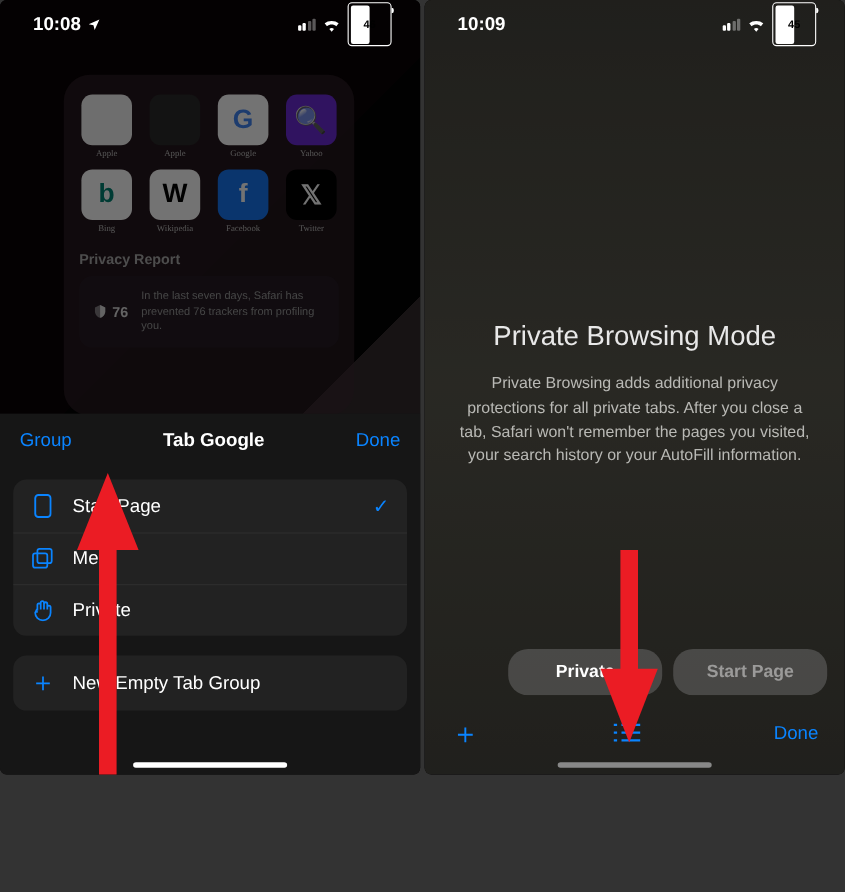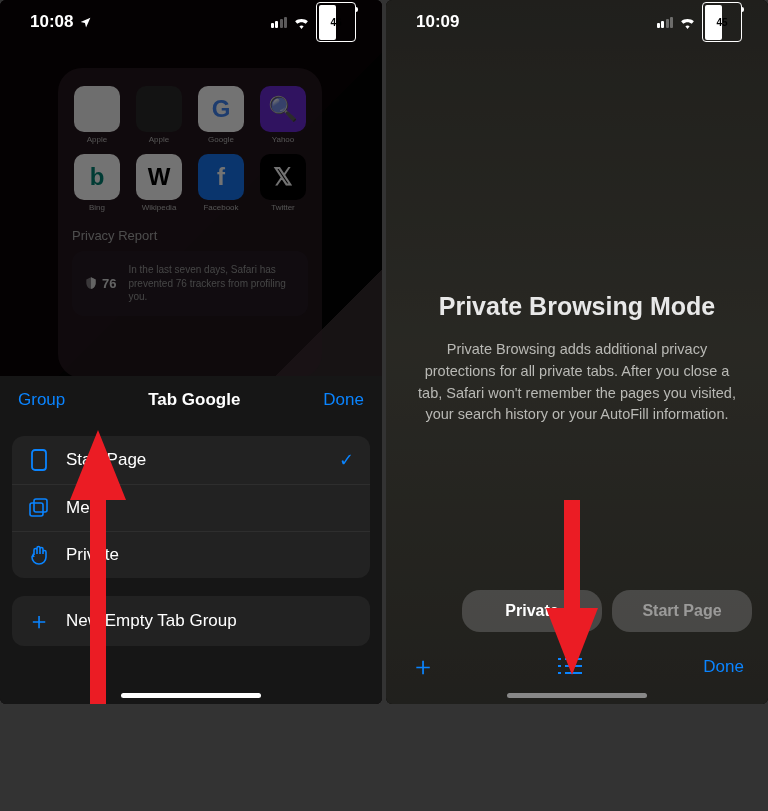--- a/index.html
+++ b/index.html
@@ -64,22 +64,22 @@
   background: rgba(60,40,50,.55);
   border-radius: 24px;
   padding: 18px 14px;
   z-index: 5;
 }
 .dim-overlay{position:absolute;inset:0;background:rgba(0,0,0,.55);z-index:10;}
 .fav-head{display:flex;align-items:center;gap:8px;color:#aaa;font-size:13px;font-weight:600;margin-bottom:10px;}
 .icon-grid{display:grid;grid-template-columns:repeat(4,1fr);gap:10px 12px;}
 .app-tile{display:flex;flex-direction:column;align-items:center;gap:3px;}
 .tile-box{width:46px;height:46px;border-radius:10px;display:flex;align-items:center;justify-content:center;font-size:24px;font-weight:700;}
-.tile-label{font-size:8px;color:#bbb;}
-.priv-report{margin-top:16px;color:#aaa;font-size:13px;font-weight:400;}
+.tile-label{font-size:8px;color:#bbb;font-family:Liberation Serif, serif;}
+.priv-report{margin-top:16px;color:#aaa;font-size:13px;font-weight:700;}
 .priv-box{margin-top:8px;background:rgba(40,30,40,.8);border-radius:12px;padding:12px;display:flex;gap:12px;align-items:center;}
 .priv-count{color:#ddd;font-size:13px;font-weight:600;display:flex;align-items:center;gap:4px;}
 .priv-desc{color:#9a9a9a;font-size:10px;line-height:1.35;}
 
 
 .sheet{
   position:absolute;left:0;right:0;bottom:0;
   background:#161616;
   z-index:20;
   padding-bottom:6px;
@@ -92,21 +92,21 @@
 .group-item:last-child{border-bottom:none;}
 .group-icon{width:22px;display:flex;justify-content:center;color:#0a84ff;}
 .check{margin-left:auto;color:#0a84ff;font-size:18px;}
 .new-group{margin:18px 12px 0;background:#222;border-radius:12px;}
 .new-group .group-item{border:none;}
 .plus-icon{color:#0a84ff;font-size:24px;font-weight:300;line-height:1;}
 
 
 .phone-right-bg{position:absolute;inset:0;background:linear-gradient(180deg,#3a3933 0%,#4a4940 50%,#3b3a34 100%);filter:brightness(.55);}
 .pbm-content{position:absolute;top:292px;left:0;right:0;padding:0 28px;text-align:center;z-index:5;}
-.pbm-title{color:#e8e8e8;font-size:25px;font-weight:700;margin-bottom:18px;}
+.pbm-title{color:#e8e8e8;font-size:25px;font-weight:400;margin-bottom:18px;}
 .pbm-desc{color:#b9b9b5;font-size:14.5px;line-height:1.5;}
 
 
 .pill-row{position:absolute;bottom:72px;left:0;right:0;display:flex;gap:10px;padding:0 14px;justify-content:center;overflow:hidden;}
 .pill{background:rgba(120,120,120,.45);color:#fff;font-size:16px;font-weight:600;border-radius:18px;padding:12px 0;min-width:140px;text-align:center;}
 .pill.faded{color:rgba(255,255,255,.45);margin-right:-60px;}
 .bottom-tools{position:absolute;bottom:20px;left:0;right:0;display:flex;justify-content:space-between;align-items:center;padding:0 24px;}
 .tool-btn{color:#0a84ff;font-size:26px;font-weight:300;}
 .done-txt{color:#0a84ff;font-size:17px;}
 

